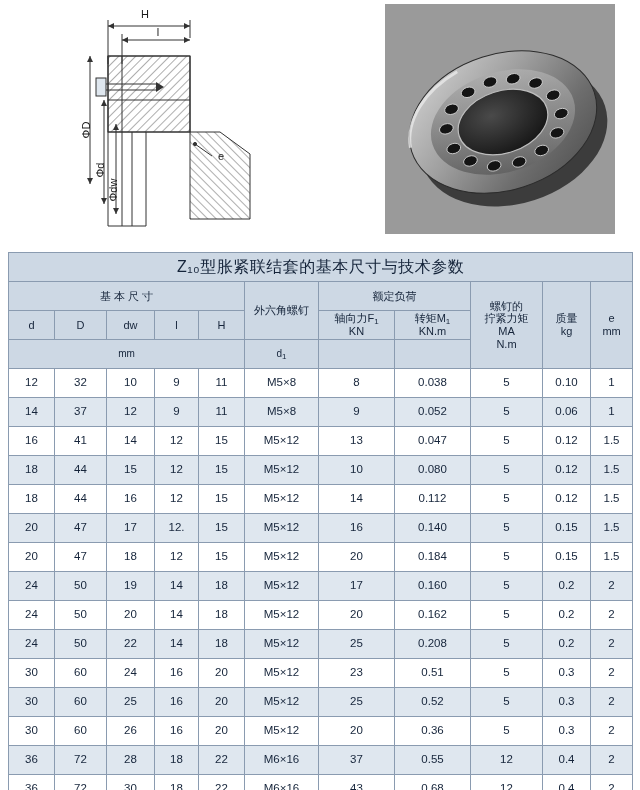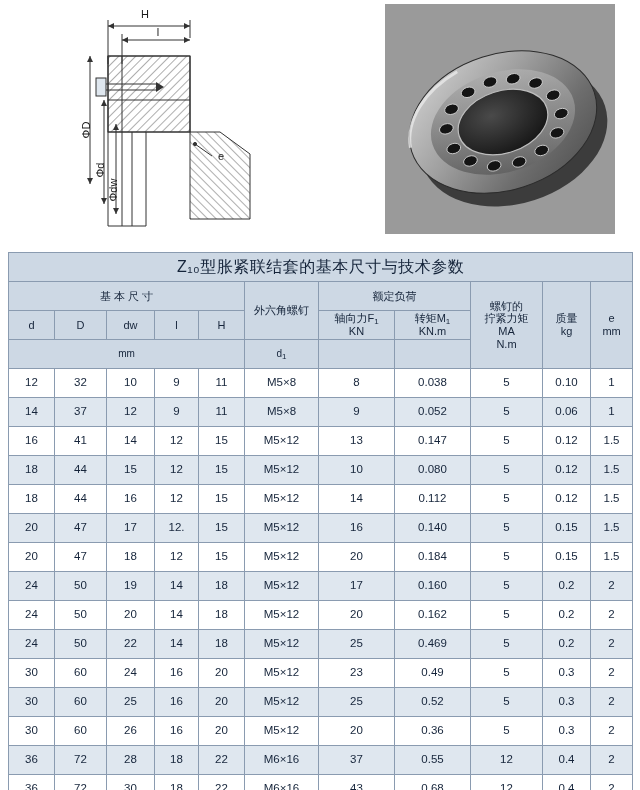--- a/index.html
+++ b/index.html
@@ -289,21 +289,21 @@
           <td>1</td>
         </tr>
         <tr class="odd">
           <td>16</td>
           <td>41</td>
           <td>14</td>
           <td>12</td>
           <td>15</td>
           <td>M5×12</td>
           <td>13</td>
-          <td>0.147</td>
+          <td>0.047</td>
           <td>5</td>
           <td>0.12</td>
           <td>1.5</td>
         </tr>
         <tr class="even">
           <td>18</td>
           <td>44</td>
           <td>15</td>
           <td>12</td>
           <td>15</td>
@@ -380,34 +380,34 @@
           <td>2</td>
         </tr>
         <tr class="even">
           <td>24</td>
           <td>50</td>
           <td>22</td>
           <td>14</td>
           <td>18</td>
           <td>M5×12</td>
           <td>25</td>
-          <td>0.469</td>
+          <td>0.208</td>
           <td>5</td>
           <td>0.2</td>
           <td>2</td>
         </tr>
         <tr class="odd">
           <td>30</td>
           <td>60</td>
           <td>24</td>
           <td>16</td>
           <td>20</td>
           <td>M5×12</td>
           <td>23</td>
-          <td>0.49</td>
+          <td>0.51</td>
           <td>5</td>
           <td>0.3</td>
           <td>2</td>
         </tr>
         <tr class="even">
           <td>30</td>
           <td>60</td>
           <td>25</td>
           <td>16</td>
           <td>20</td>

